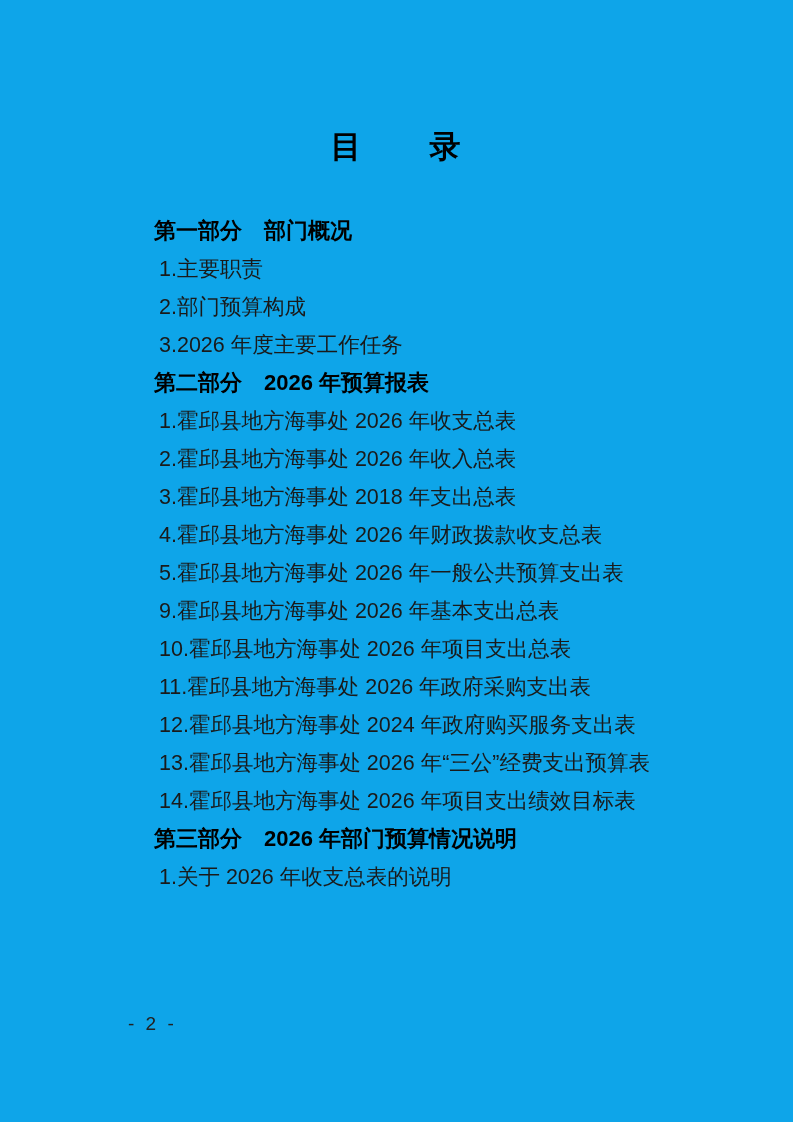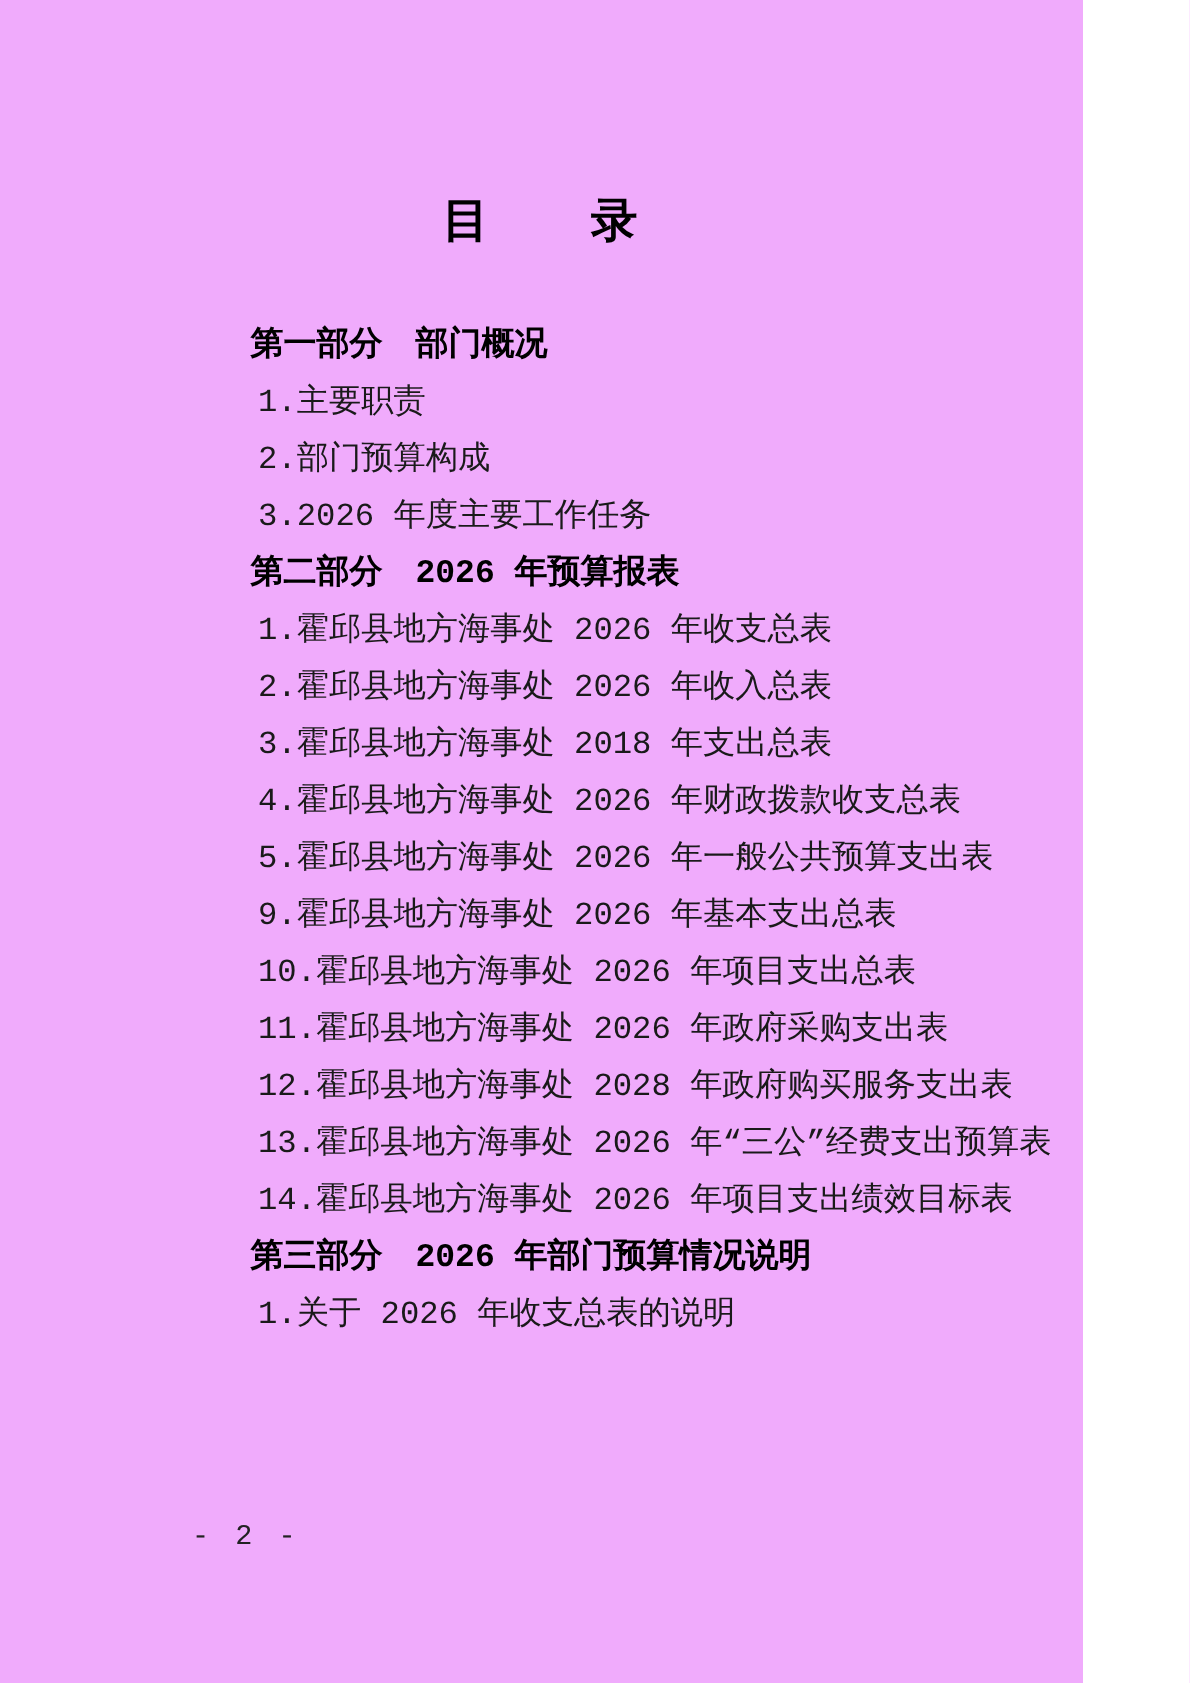--- a/index.html
+++ b/index.html
@@ -1,41 +1,41 @@
 <!DOCTYPE html>
 <html><head>
 <meta charset="utf-8">
 <style>
   * { margin: 0; padding: 0; box-sizing: border-box; }
   html, body { background: #ffffff; }
   .page {
     position: relative;
-    width: 722px;
+    width: 793px;
     height: 1122px;
-    background: #f0abfc;
+    background: #0ea5e9;
     overflow: hidden;
-    font-family: Liberation Mono, monospace;
+    font-family: Liberation Sans, sans-serif;
     color: #111111;
   }
   .doc-title {
     position: absolute;
     top: 126px;
     left: 0;
     width: 100%;
     text-align: center;
     font-size: 31px;
     font-weight: bold;
     letter-spacing: 2px;
     white-space: pre;
     color: #000000;
   }
   .toc {
     position: absolute;
     top: 212px;
-    left: 167px;
+    left: 154px;
     right: 50px;
   }
   .toc-line {
     height: 38px;
     line-height: 38px;
     font-size: 21.5px;
     white-space: pre;
     overflow: visible;
   }
   .toc-heading {
@@ -73,21 +73,21 @@
 
     <div class="toc-line toc-heading">第二部分　2026 年预算报表</div>
     <div class="toc-line toc-item">1.霍邱县地方海事处 2026 年收支总表</div>
     <div class="toc-line toc-item">2.霍邱县地方海事处 2026 年收入总表</div>
     <div class="toc-line toc-item">3.霍邱县地方海事处 2018 年支出总表</div>
     <div class="toc-line toc-item">4.霍邱县地方海事处 2026 年财政拨款收支总表</div>
     <div class="toc-line toc-item">5.霍邱县地方海事处 2026 年一般公共预算支出表</div>
     <div class="toc-line toc-item">9.霍邱县地方海事处 2026 年基本支出总表</div>
     <div class="toc-line toc-item">10.霍邱县地方海事处 2026 年项目支出总表</div>
     <div class="toc-line toc-item">11.霍邱县地方海事处 2026 年政府采购支出表</div>
-    <div class="toc-line toc-item">12.霍邱县地方海事处 2028 年政府购买服务支出表</div>
+    <div class="toc-line toc-item">12.霍邱县地方海事处 2024 年政府购买服务支出表</div>
     <div class="toc-line toc-item">13.霍邱县地方海事处 2026 年“三公”经费支出预算表</div>
     <div class="toc-line toc-item">14.霍邱县地方海事处 2026 年项目支出绩效目标表</div>
 
     <div class="toc-line toc-heading">第三部分　2026 年部门预算情况说明</div>
     <div class="toc-line toc-item">1.关于 2026 年收支总表的说明</div>
 
   </div>
 
   <div class="page-number">- 2 -</div>
 

